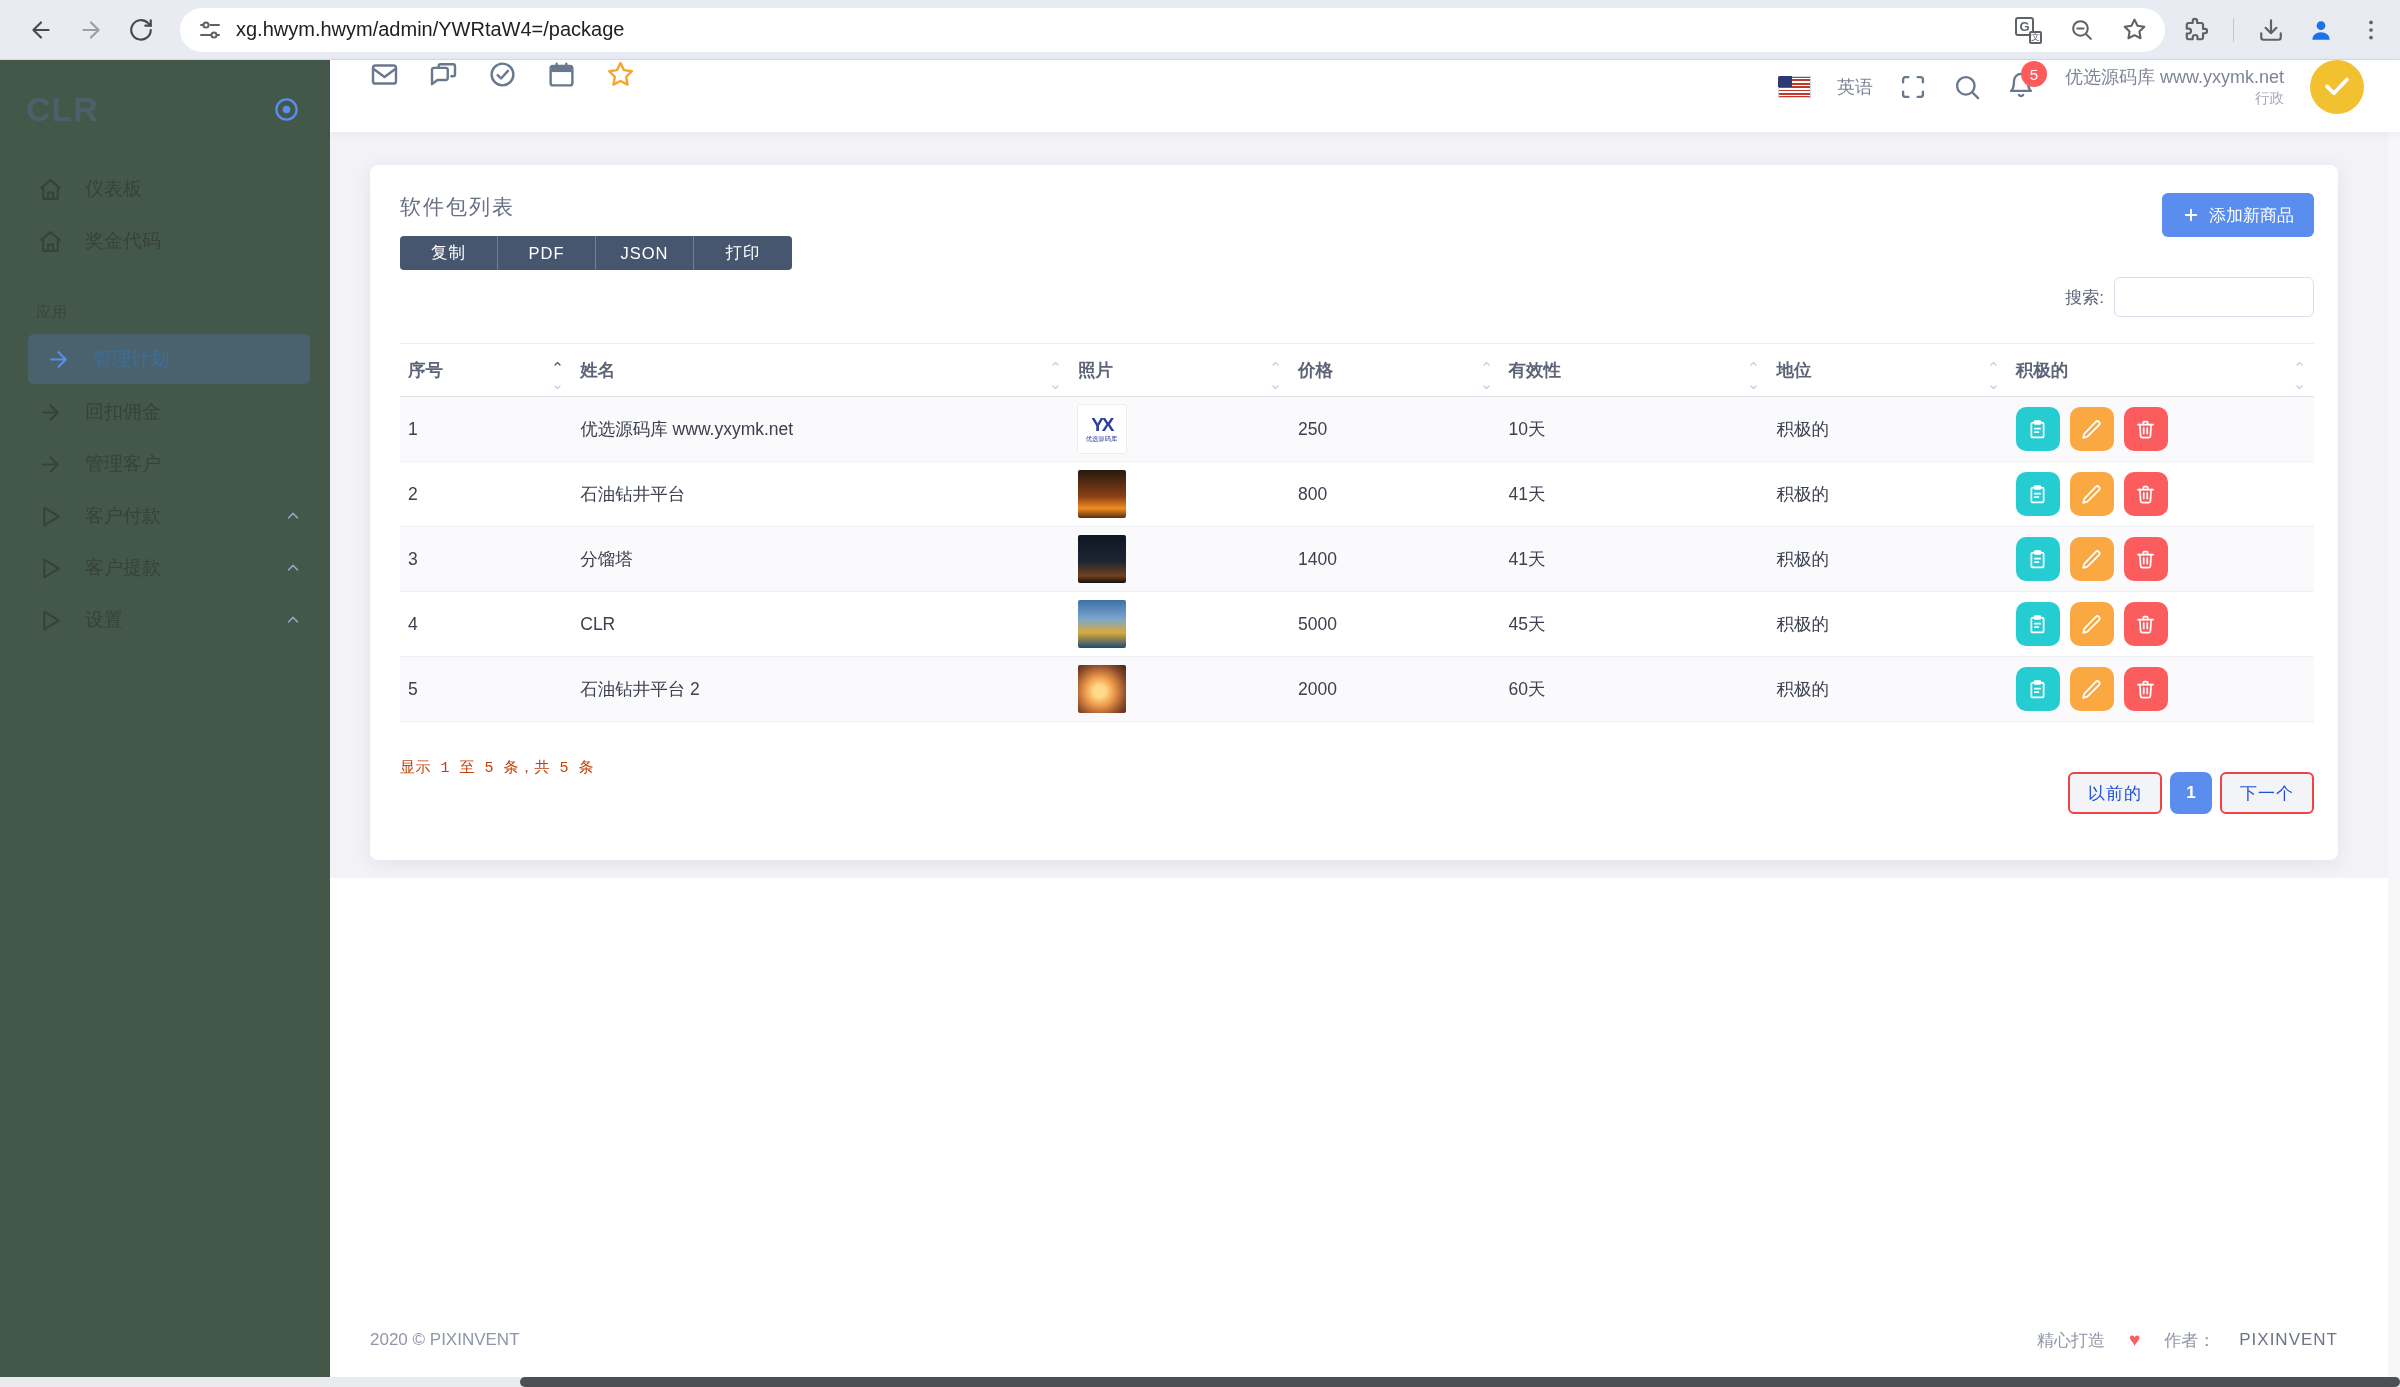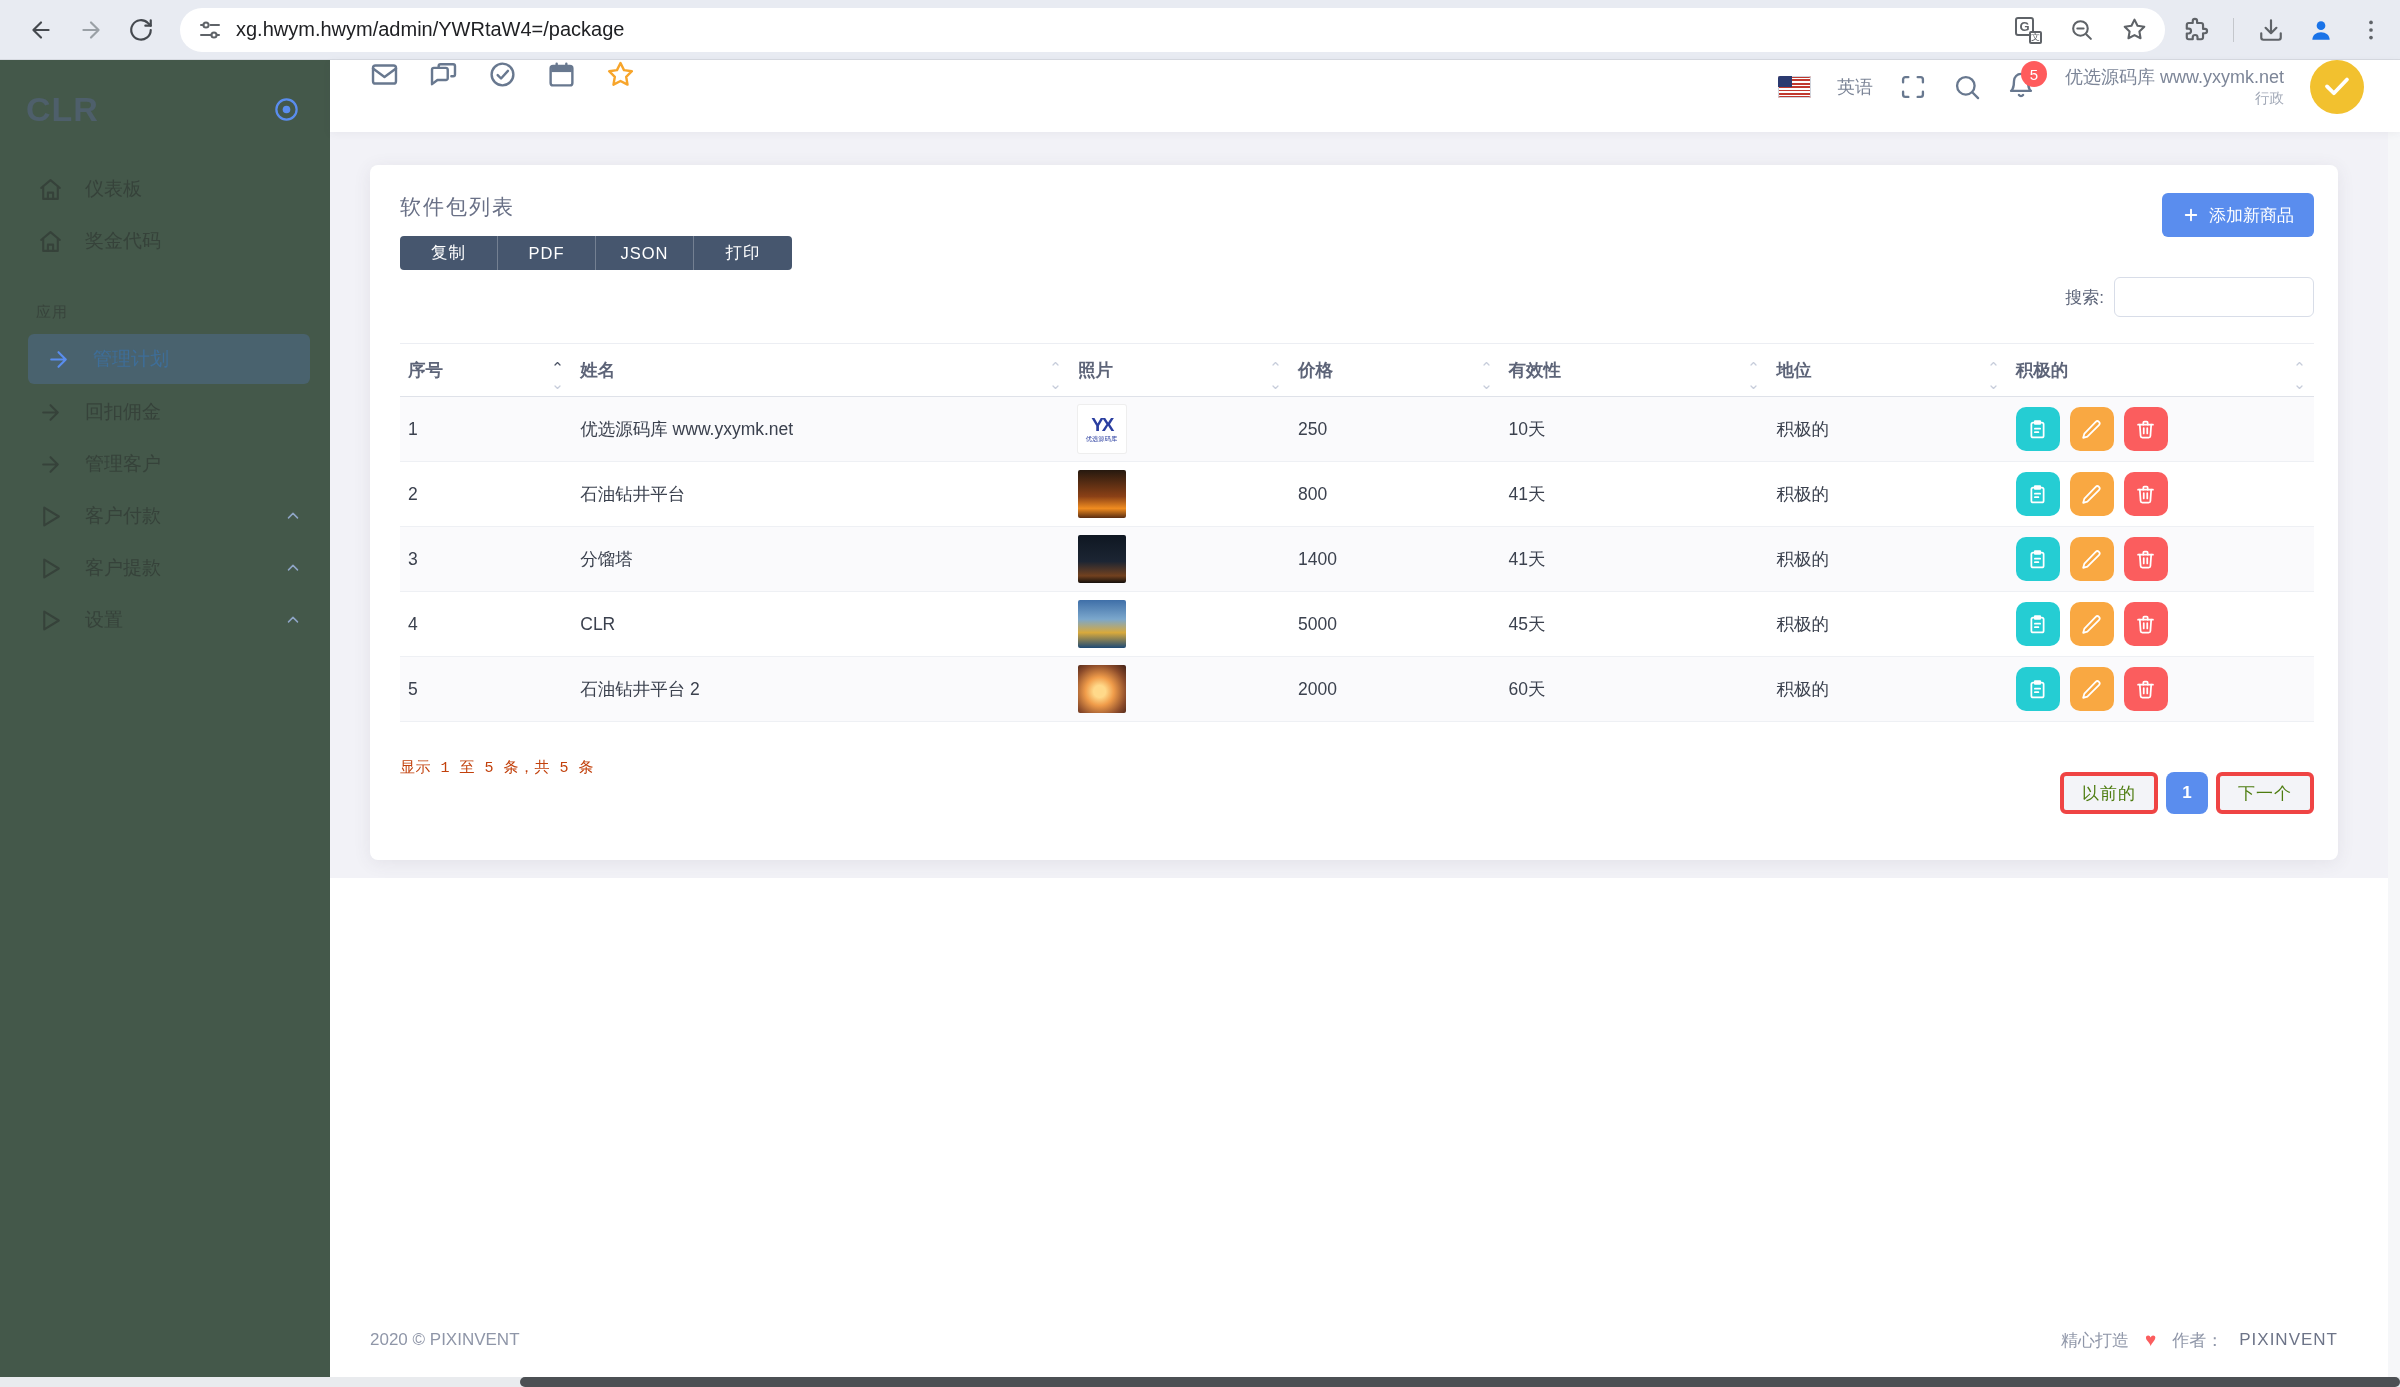--- a/index.html
+++ b/index.html
@@ -98,26 +98,26 @@
   .act-btn { width:44px; height:44px; border:none; border-radius:10px; color:#fff; display:flex; align-items:center; justify-content:center; cursor:pointer; }
   .act-btn svg { width:21px; height:21px; }
   .act-view { background:#25cdd3; }
   .act-edit { background:#f9a842; }
   .act-del  { background:#fb5d5e; }
 
   
   .table-foot { display:flex; justify-content:space-between; align-items:flex-start; margin-top:36px; }
   .info { font-size:15px; color:#c2410c; letter-spacing:.5px;font-family:Liberation Mono, monospace; }
   .paging { display:flex; gap:8px; margin-top:14px; }
-  .page-btn { height:42px; padding:0 18px; background:#f3f4f8; border:4px solid #ef4444; border-radius:6px; font-size:17px; color:#4d7c0f; display:flex; align-items:center; cursor:pointer; letter-spacing:1px; }
+  .page-btn { height:42px; padding:0 18px; background:#f3f4f8; border:2px solid #ef4444; border-radius:6px; font-size:17px; color:#1d4ed8; display:flex; align-items:center; cursor:pointer; letter-spacing:1px; }
   .page-num { width:42px; height:42px; background:#5a8dee; border:none; border-radius:8px; color:#fff; font-size:17px; font-weight:bold; display:flex; align-items:center; justify-content:center; cursor:pointer; }
 
   
   .footer { margin-top:auto; display:flex; justify-content:space-between; align-items:center; padding:0 62px 16px 40px; height:58px; font-size:17px; color:#8f96a8; }
-  .foot-right { display:flex; align-items:center; gap:16px; }
+  .foot-right { display:flex; align-items:center; gap:24px; }
   .heart { color:#fb5d5e; font-size:19px; }
   .author { color:#6d7488; letter-spacing:1px; }
 
   
   .hscroll { position:absolute; left:0; right:0; bottom:0; height:10px; background:#e9ebee; }
   .hthumb { position:absolute; left:520px; right:0; top:0; bottom:0; background:#4c5054; border-radius:5px; }
   .vscroll { position:absolute; right:0; top:60px; bottom:10px; width:12px; background:#f6f7f9; }
 </style>
 </head>
 <body>

